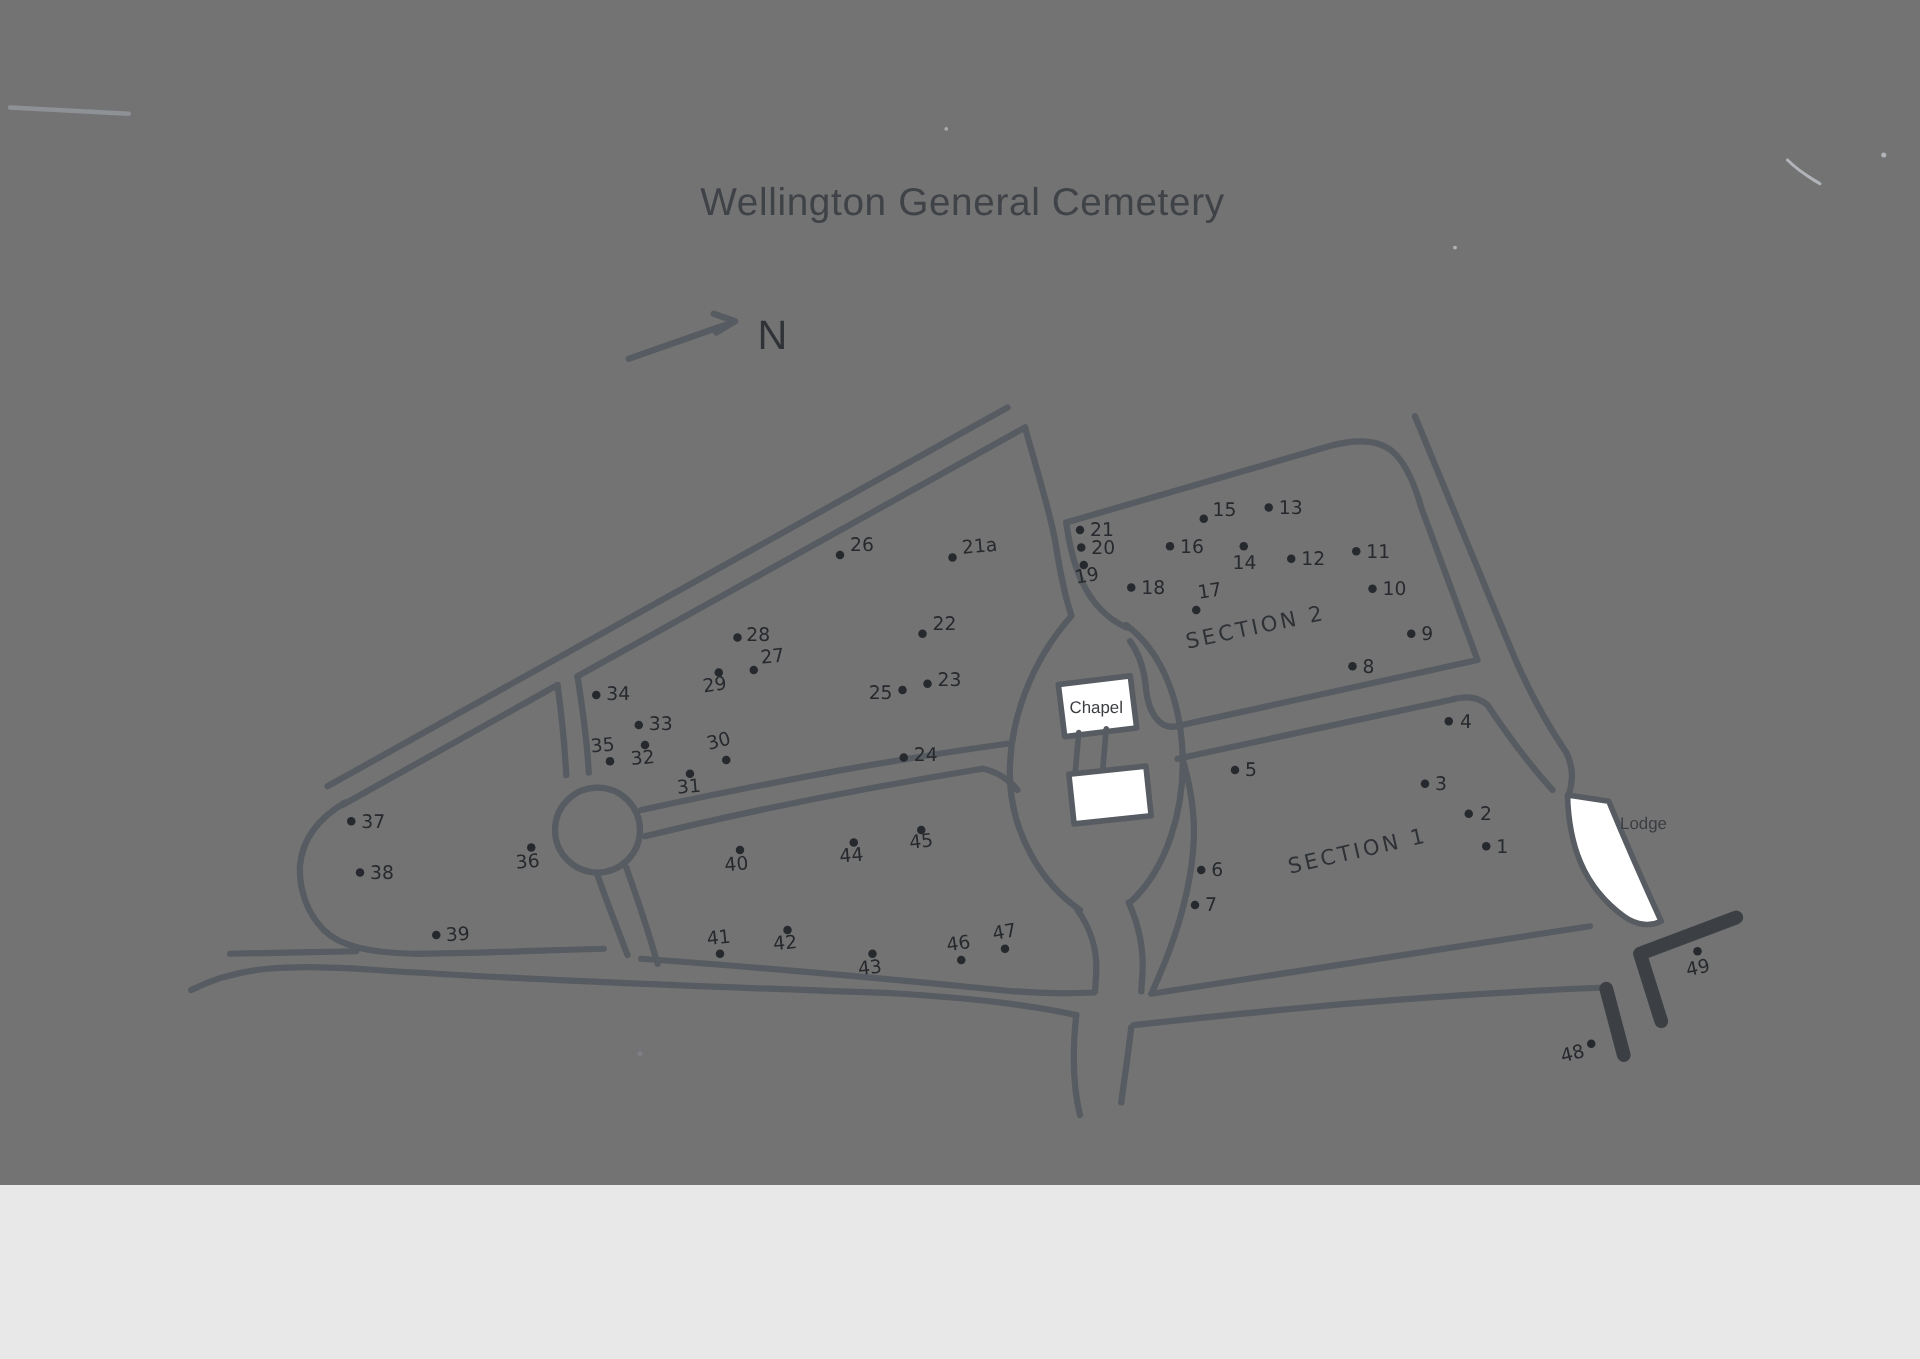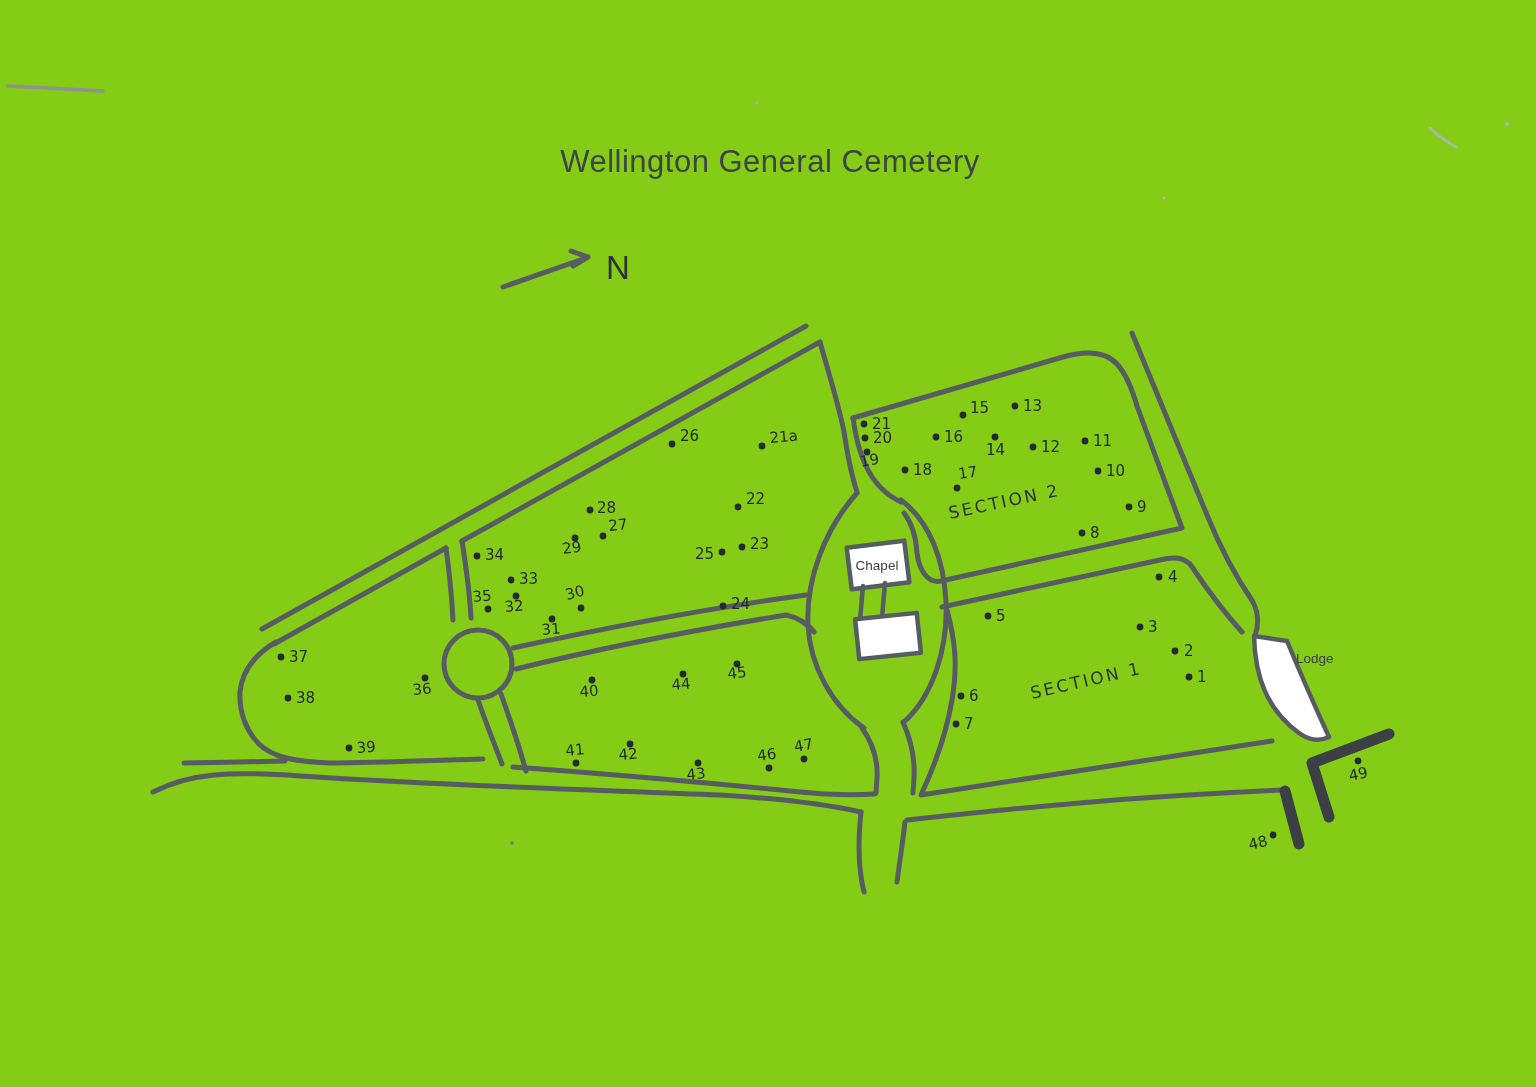--- a/index.html
+++ b/index.html
@@ -1,16 +1,16 @@
 <!DOCTYPE html>
 <html><head>
 <meta charset="utf-8">
 <style>
   html,body{margin:0;padding:0;background:#e8e8e8;}
-  #page{position:relative;width:1536px;height:1087px;background:#84cc16;overflow:hidden;
+  #page{position:relative;width:1536px;height:948px;background:#737373;overflow:hidden;
         font-family:"Liberation Sans", sans-serif;}
   svg{position:absolute;left:0;top:0;}
   .road{fill:none;stroke:#575c62;stroke-width:5;stroke-linecap:round;stroke-linejoin:round;}
   .road-thin{fill:none;stroke:#575c62;stroke-width:4.5;stroke-linecap:round;stroke-linejoin:round;}
   .entrance{fill:none;stroke:#3c4044;stroke-width:11;stroke-linecap:round;stroke-linejoin:round;}
   .building{fill:#ffffff;stroke:#575c62;stroke-width:4.5;stroke-linejoin:round;}
   .map-title{font-size:31px;fill:#3f4247;letter-spacing:.5px;}
   .north-label{font-size:33px;fill:#2f3237;}
   .section-label{font-size:17px;fill:#2e3135;letter-spacing:2.5px;font-family:"DejaVu Sans",sans-serif;}
   .bldg-label{font-size:13.5px;fill:#3a3d41;}

